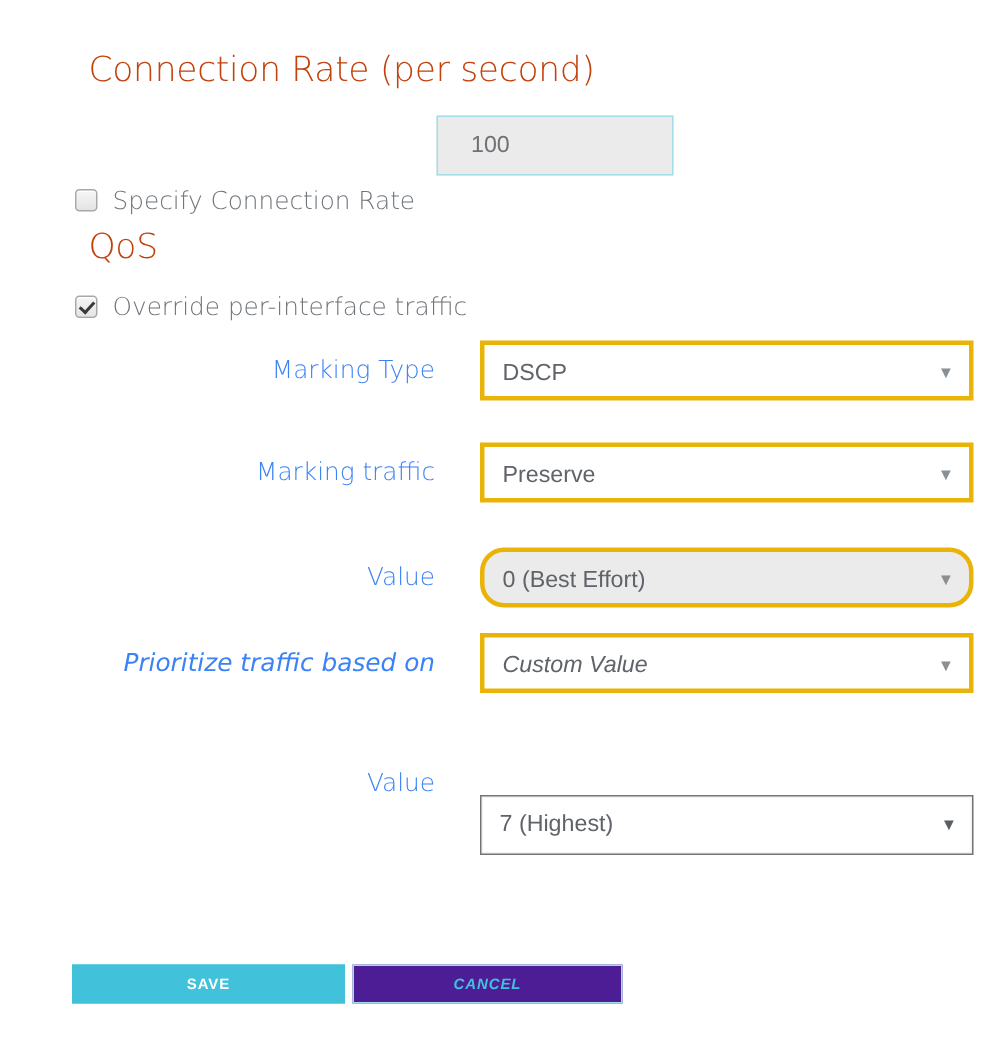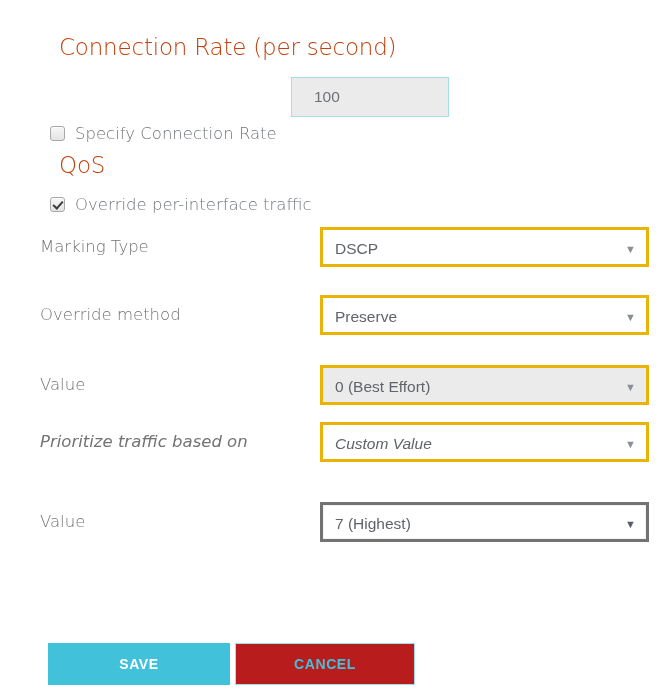--- a/index.html
+++ b/index.html
@@ -112,45 +112,47 @@
   #frow-3 { top: 422px; font-style: italic; }
   #frow-4 { top: 502px; }
 
   .form-label {
     position: absolute;
     left: 40px;
     width: 250px;
     top: 0;
     height: 40px;
     line-height: 40px;
-    text-align: left;
+    text-align: right;
     font-family: "DejaVu Sans", sans-serif;
     font-size: 16.5px;
     font-weight: 300;
-    color: #737373;
+    color: #3b82f6;
     white-space: nowrap;
   }
 
   .select-wrap {
     position: absolute;
     left: 320px;
     top: 0;
     width: 329px;
     height: 40px;
     box-sizing: border-box;
     border: 3px solid #eab308;
     background: #ffffff;
     cursor: pointer;
   }
   .select-wrap.disabled {
     background: #ebebeb;
+    border-radius: 16px;
   }
   .select-wrap.plain {
-    border: 3px solid #737373;
+    border: 1px solid #737373;
     box-shadow: 0 0 0 1px #f2f2f2 inset;
+    margin-top: 28px;
   }
   .select-value {
     position: absolute;
     left: 12px;
     top: 0;
     right: 32px;
     height: 38px;
     line-height: 38px;
     font-family: "Liberation Sans", sans-serif;
     font-size: 15.5px;
@@ -165,47 +167,48 @@
     height: 38px;
     line-height: 38px;
     font-size: 11px;
     color: #8a8f94;
   }
   .select-wrap.plain .select-arrow { color: #5a5f64; }
 
   
   .btn {
     position: absolute;
-    height: 42px;
+    height: 26px;
     box-sizing: border-box;
     display: flex;
     align-items: center;
     justify-content: center;
     font-family: "Liberation Sans", sans-serif;
-    font-size: 14px;
+    font-size: 10px;
     font-weight: bold;
     letter-spacing: 0.6px;
     cursor: pointer;
     user-select: none;
   }
   #btn-save {
     left: 48px;
     top: 643px;
     width: 182px;
     background: #41c1da;
     border: 1px solid #41c1da;
     color: #ffffff;
   }
   #btn-cancel {
     left: 235px;
     top: 643px;
     width: 180px;
-    background: #b91c1c;
+    background: #4c1d95;
     border: 1px solid #a3dde8;
     color: #41c1da;
+    font-style: italic;
   }
 </style>
 </head>
 <body>
 
 <div class="page">
 
   <div class="section-title" id="title-connection-rate">Connection Rate (per second)</div>
 
   <div class="checkbox-row" id="row-specify-rate">
@@ -224,21 +227,21 @@
 
   <div class="form-row" id="frow-0">
     <div class="form-label">Marking Type</div>
     <div class="select-wrap">
       <div class="select-value">DSCP</div>
       <div class="select-arrow">▼</div>
     </div>
   </div>
 
   <div class="form-row" id="frow-1">
-    <div class="form-label">Override method</div>
+    <div class="form-label">Marking traffic</div>
     <div class="select-wrap">
       <div class="select-value">Preserve</div>
       <div class="select-arrow">▼</div>
     </div>
   </div>
 
   <div class="form-row" id="frow-2">
     <div class="form-label">Value</div>
     <div class="select-wrap disabled">
       <div class="select-value">0 (Best Effort)</div>

